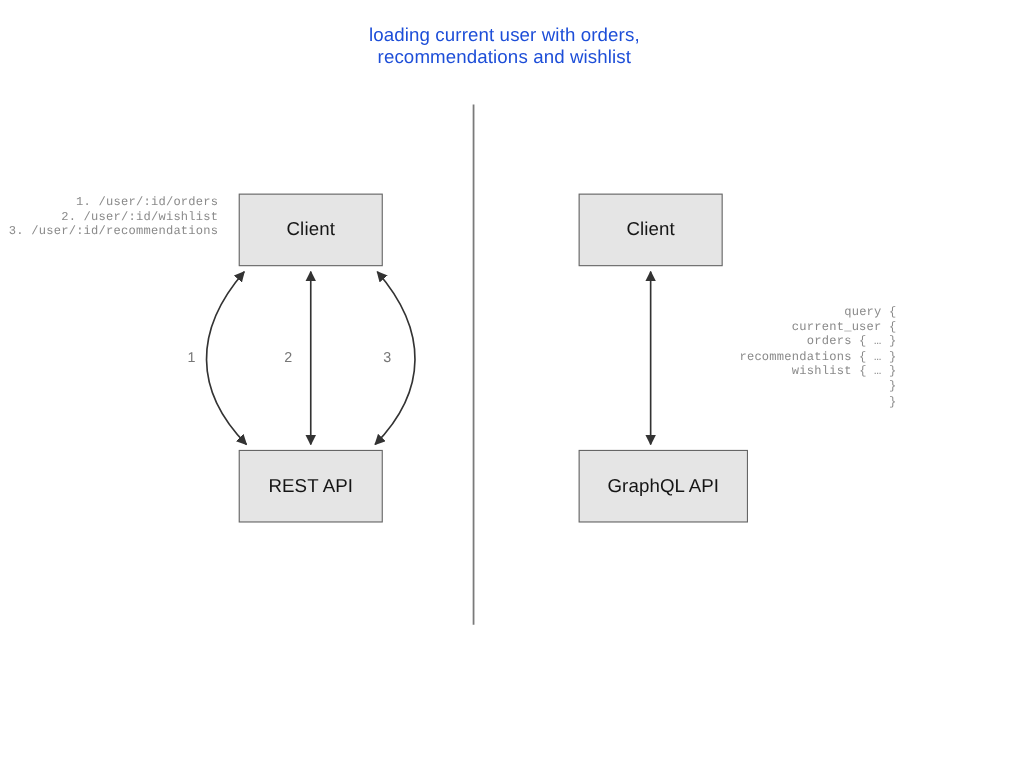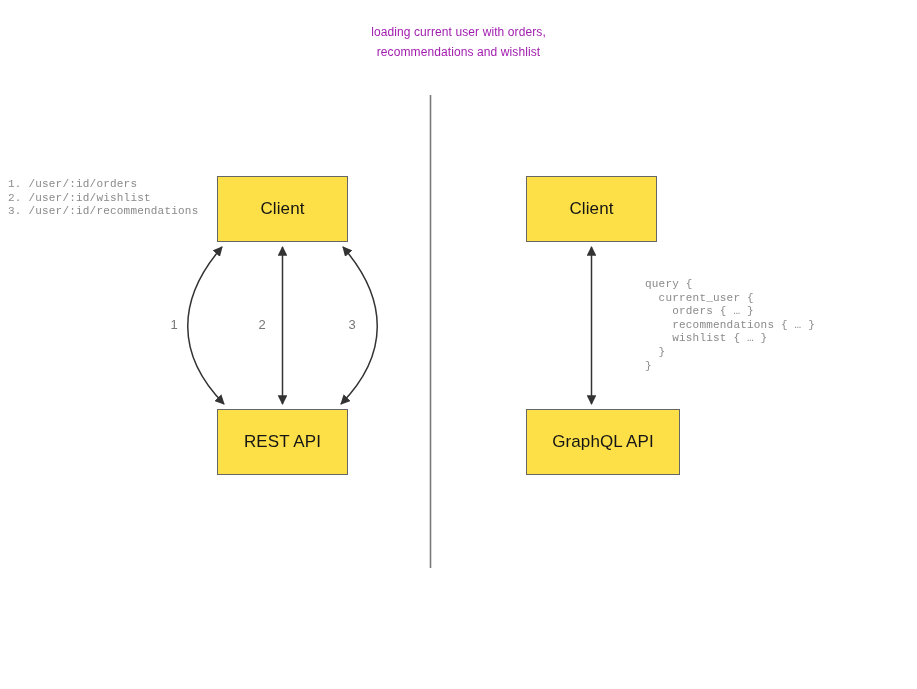--- a/index.html
+++ b/index.html
@@ -25,32 +25,32 @@
   }
 
   
   .diagram-title {
     position: absolute;
     left: 0;
     top: 22px;
     width: 917px;
     text-align: center;
     font-family: "Liberation Sans", sans-serif;
-    font-size: 12px;
+    font-size: 17px;
     line-height: 20px;
-    color: #a21caf;
+    color: #1d4ed8;
     white-space: pre-line;
     letter-spacing: 0.1px;
   }
 
   
   .node {
     position: absolute;
     box-sizing: border-box;
-    background: #fde047;
+    background: #e5e5e5;
     border: 1.6px solid #666666;
     display: flex;
     align-items: center;
     justify-content: center;
     font-family: "Liberation Sans", sans-serif;
     font-size: 17px;
     color: #151515;
     letter-spacing: 0.1px;
   }
 
@@ -61,20 +61,21 @@
 
   
   .code-block {
     position: absolute;
     font-family: "Liberation Mono", "DejaVu Sans Mono", monospace;
     font-size: 11px;
     line-height: 13.6px;
     color: #8a8a8a;
     white-space: pre;
     letter-spacing: 0.2px;
+    text-align: right;
   }
   #rest-endpoint-list { left: 8px;   top: 178px; }
   #graphql-query      { left: 645px; top: 278px; }
 
   
   .edge-label {
     position: absolute;
     font-family: "Liberation Sans", sans-serif;
     font-size: 13px;
     color: #777777;

